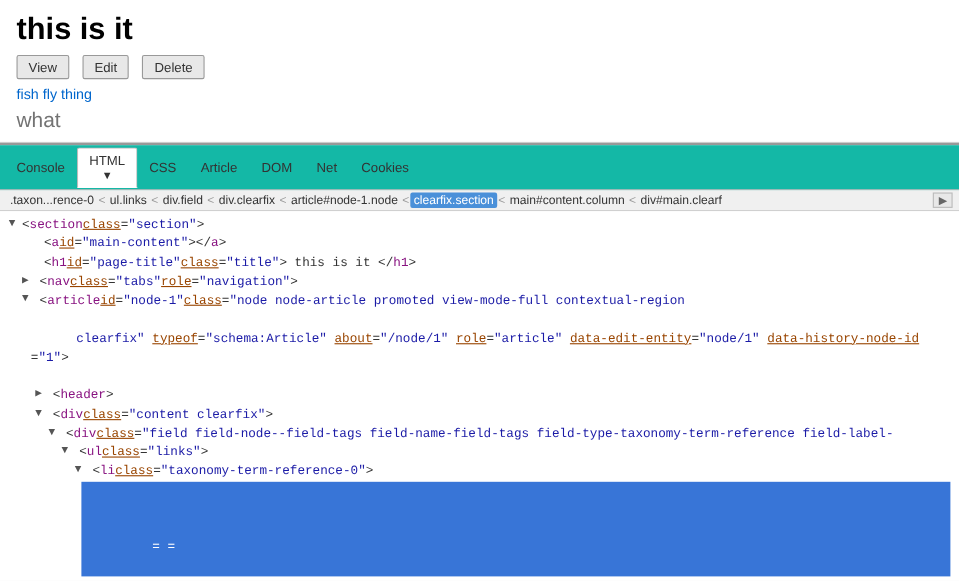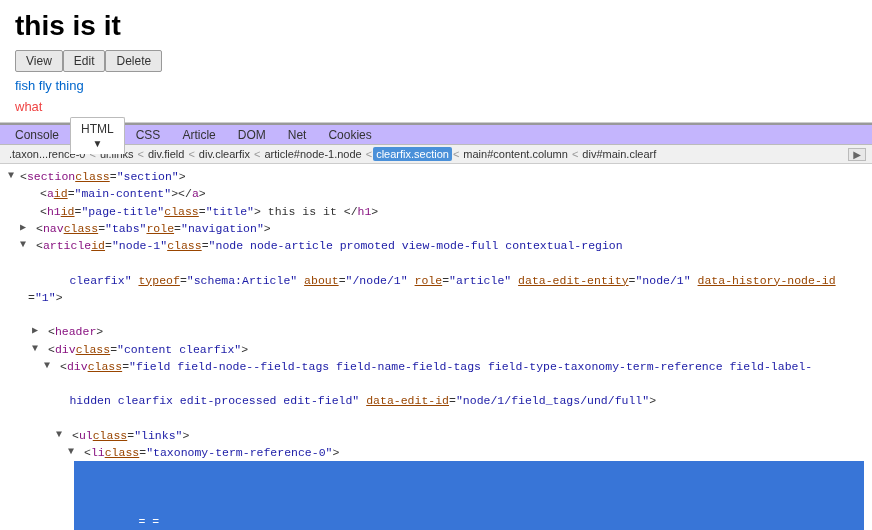--- a/index.html
+++ b/index.html
@@ -12,21 +12,21 @@
       border-bottom: 1px solid #ccc;
     }
     .page-title {
       font-size: 28px;
       font-weight: bold;
       color: #000;
       margin-bottom: 8px;
     }
     .action-buttons {
       display: flex;
-      gap: 0;
+      gap: 12px;
       margin-bottom: 6px;
     }
     .btn {
       padding: 3px 10px;
       border: 1px solid #999;
       background: #e8e8e8;
       cursor: pointer;
       font-size: 12px;
       border-radius: 2px;
       color: #333;
@@ -39,37 +39,37 @@
     .submitted-text a {
       color: #0066cc;
       text-decoration: none;
     }
     .tag-link {
       color: #0066cc;
       text-decoration: none;
       font-size: 13px;
     }
     .what-text {
-      font-size: 13px;
-      color: #ef4444;
+      font-size: 19px;
+      color: #737373;
       margin-top: 6px;
     }
 
     
     .devtools {
       background: #f5f5f5;
       border-top: 2px solid #999;
     }
     .devtools-tabs {
       display: flex;
       align-items: center;
-      background: #c4b5fd;
+      background: #14b8a6;
       border-bottom: 1px solid #bbb;
       padding: 0 4px;
-      height: 20px;
+      height: 41px;
     }
     .devtools-tab {
       padding: 4px 10px;
       font-size: 12px;
       cursor: pointer;
       color: #333;
       border: 1px solid transparent;
       border-radius: 2px 2px 0 0;
       background: transparent;
     }
@@ -273,23 +273,20 @@
       <span style="padding-left:4px"></span>
       <span class="tag-bracket">&lt;</span><span class="tag-name">div</span> <span class="attr-name">class</span>=<span class="attr-value">"content clearfix"</span><span class="tag-bracket">&gt;</span>
     </div>
 
     <div class="line">
       <span style="display:inline-block;width:36px"></span>
       <span class="toggle-arrow open"></span>
       <span style="padding-left:4px"></span>
       <span class="tag-bracket">&lt;</span><span class="tag-name">div</span> <span class="attr-name">class</span>=<span class="attr-value">"field field-node--field-tags field-name-field-tags field-type-taxonomy-term-reference field-label-</span>
     </div>
-    <div class="line-wrap">
-      <span class="attr-value">hidden clearfix edit-processed edit-field"</span> <span class="attr-name">data-edit-id</span>=<span class="attr-value">"node/1/field_tags/und/full"</span><span class="tag-bracket">&gt;</span>
-    </div>
 
     <div class="line">
       <span style="display:inline-block;width:48px"></span>
       <span class="toggle-arrow open"></span>
       <span style="padding-left:4px"></span>
       <span class="tag-bracket">&lt;</span><span class="tag-name">ul</span> <span class="attr-name">class</span>=<span class="attr-value">"links"</span><span class="tag-bracket">&gt;</span>
     </div>
 
     <div class="line">
       <span style="display:inline-block;width:60px"></span>

